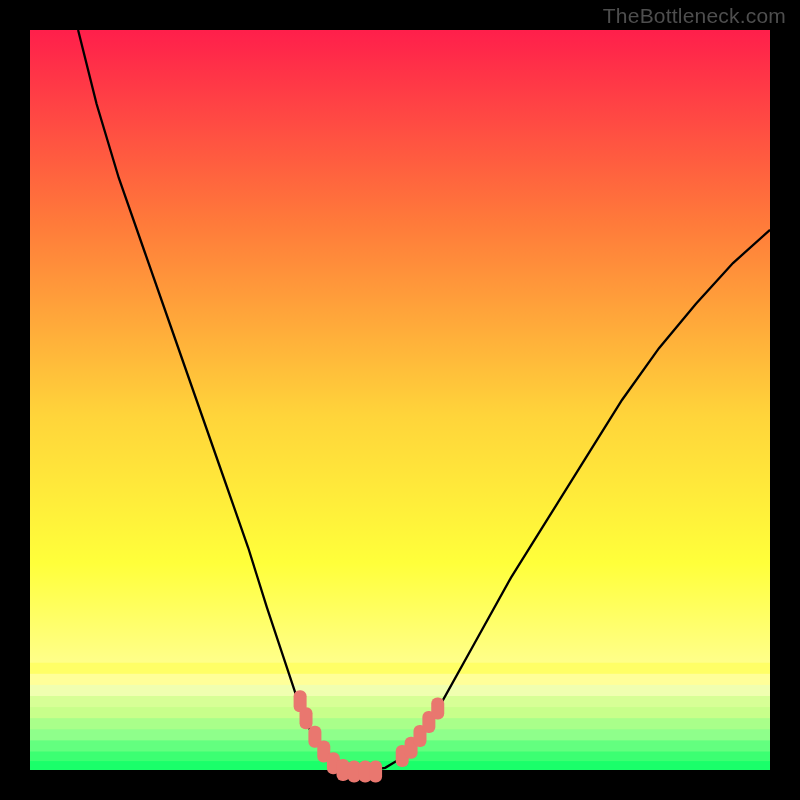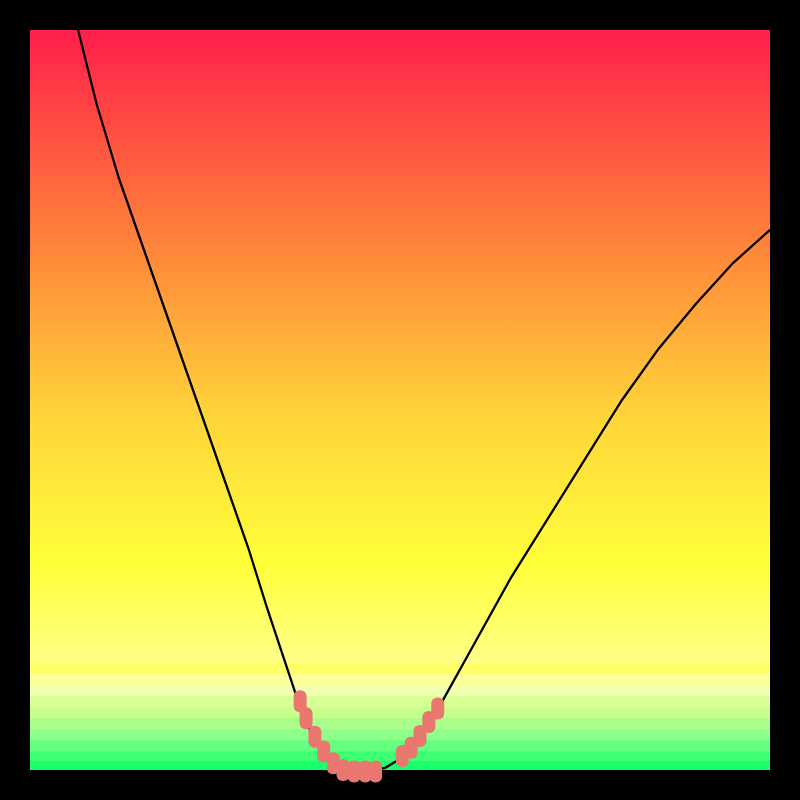--- a/index.html
+++ b/index.html
@@ -29,20 +29,21 @@
   svg {
     position: absolute;
     top: 0;
     left: 0;
   }
 </style>
 </head>
 <body>
 
 <div class="frame">
+  <div class="watermark">TheBottleneck.com</div>
 
   <svg id="chart-svg" width="800" height="800" viewBox="0 0 800 800">
     <defs>
       <linearGradient id="bg-grad" x1="0" y1="0" x2="0" y2="1">
         <stop id="g0" offset="0%" stop-color="#ff1f4b"></stop>
         <stop id="g1" offset="26%" stop-color="#ff7a3a"></stop>
         <stop id="g2" offset="52%" stop-color="#ffd43a"></stop>
         <stop id="g3" offset="72%" stop-color="#ffff3a"></stop>
         <stop id="g5" offset="88%" stop-color="#ffff99"></stop>
         <stop id="g6" offset="92%" stop-color="#c8ff8b"></stop>

